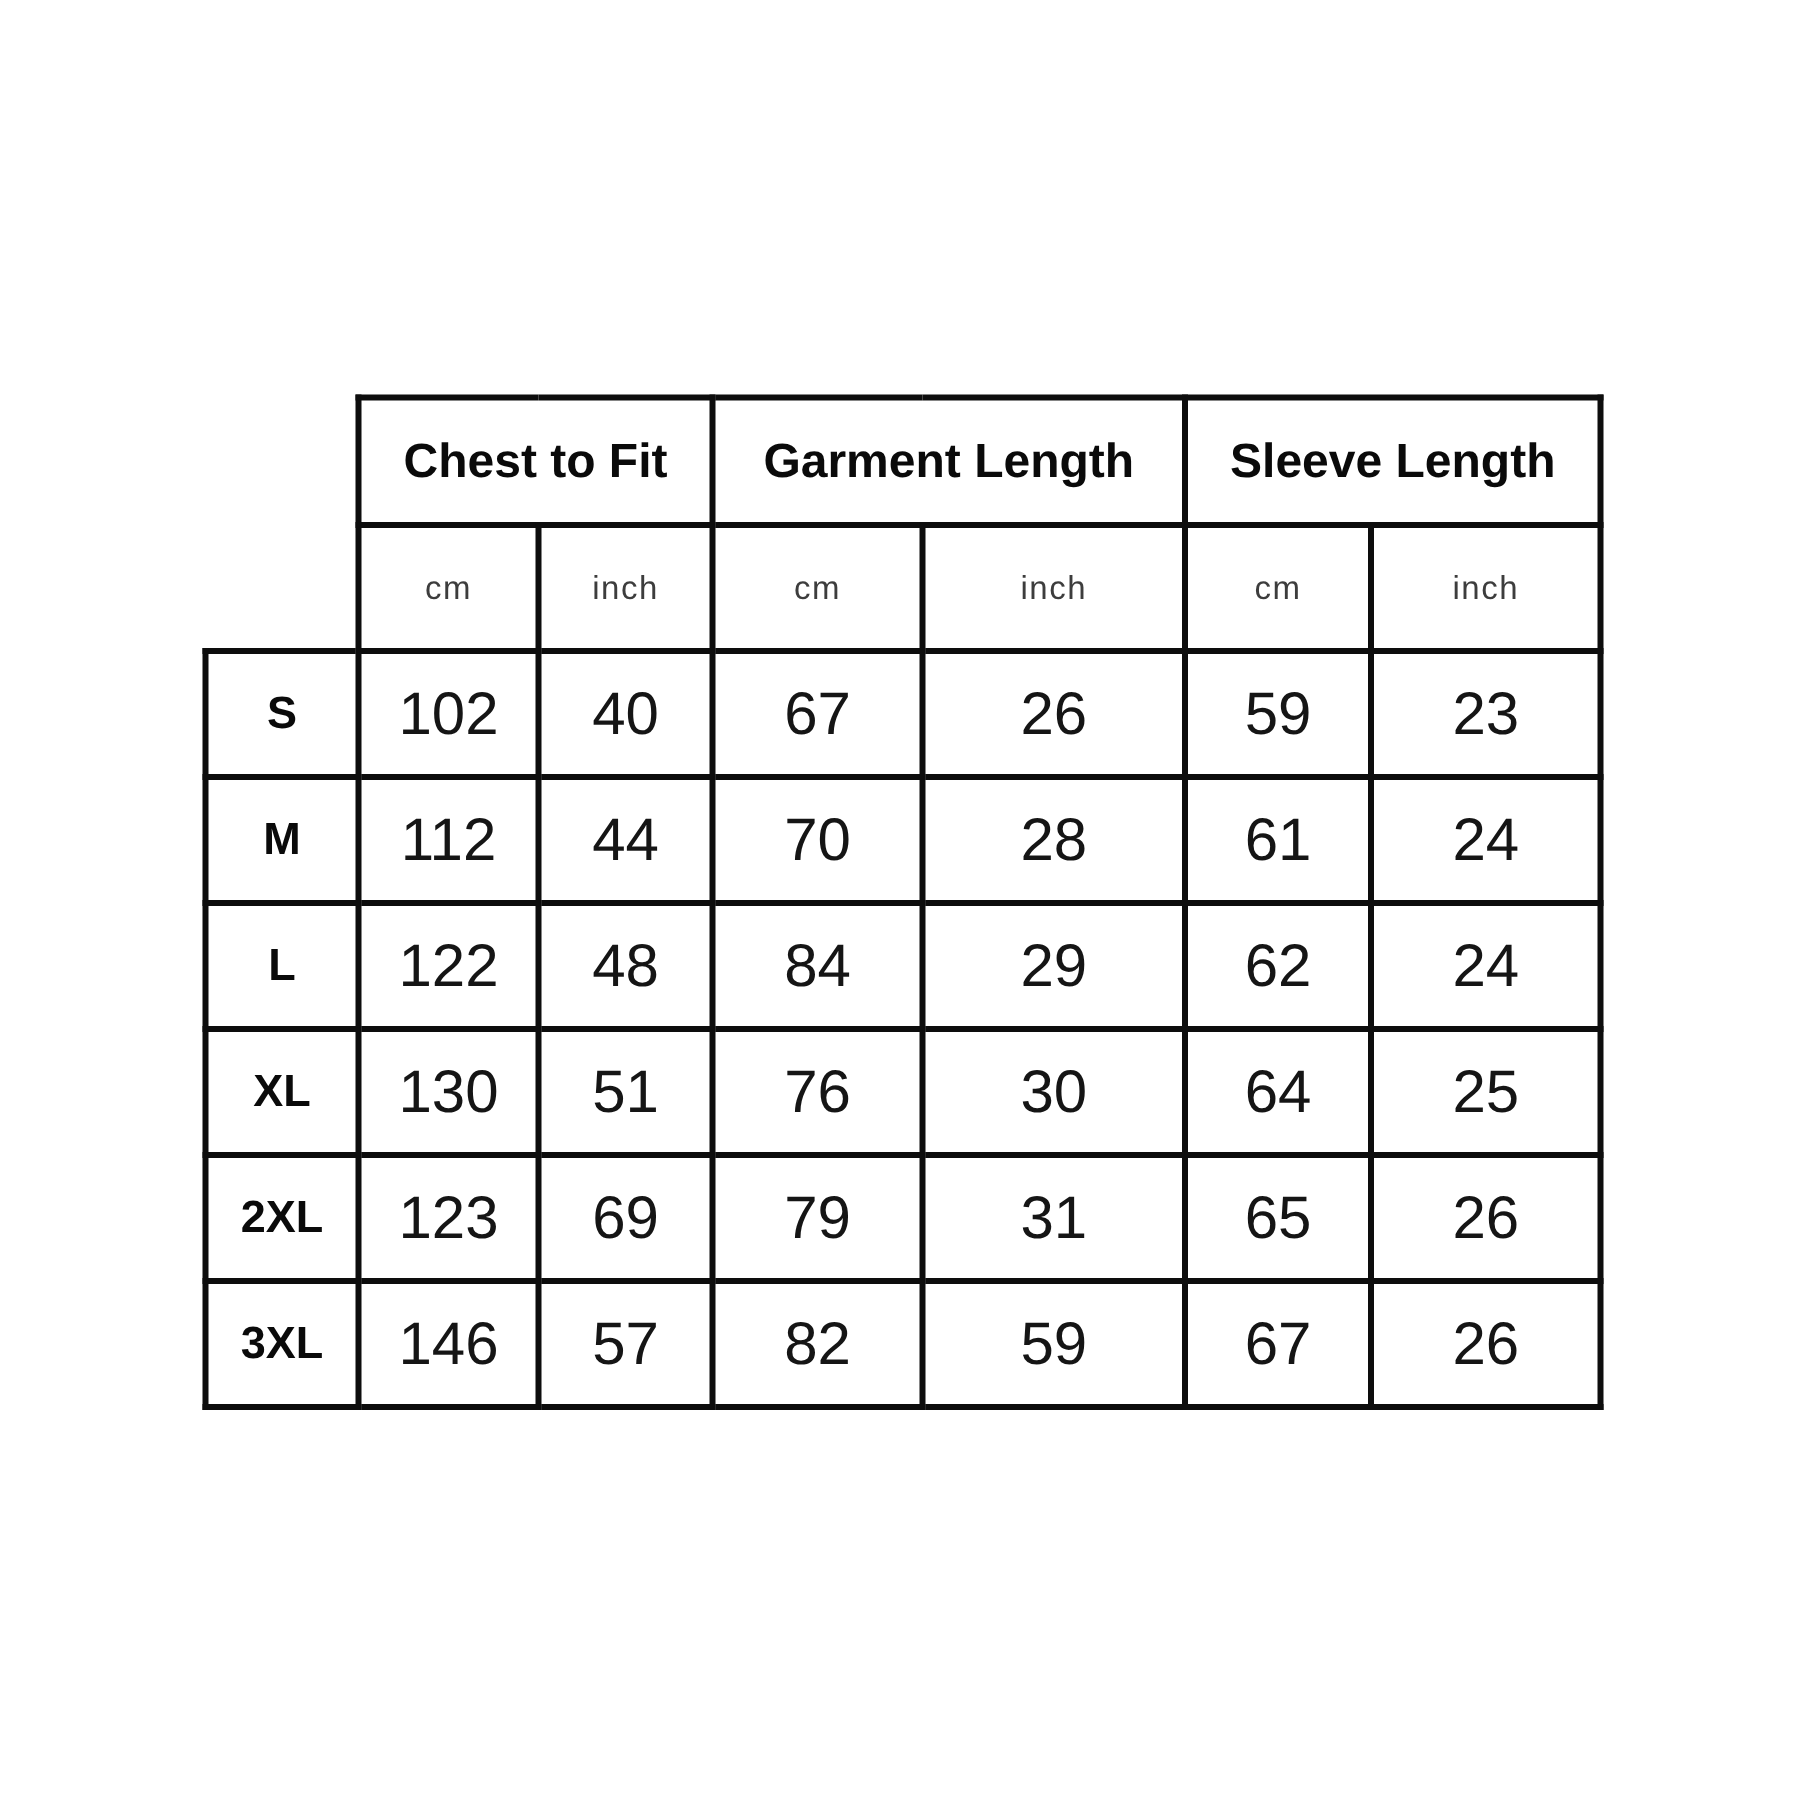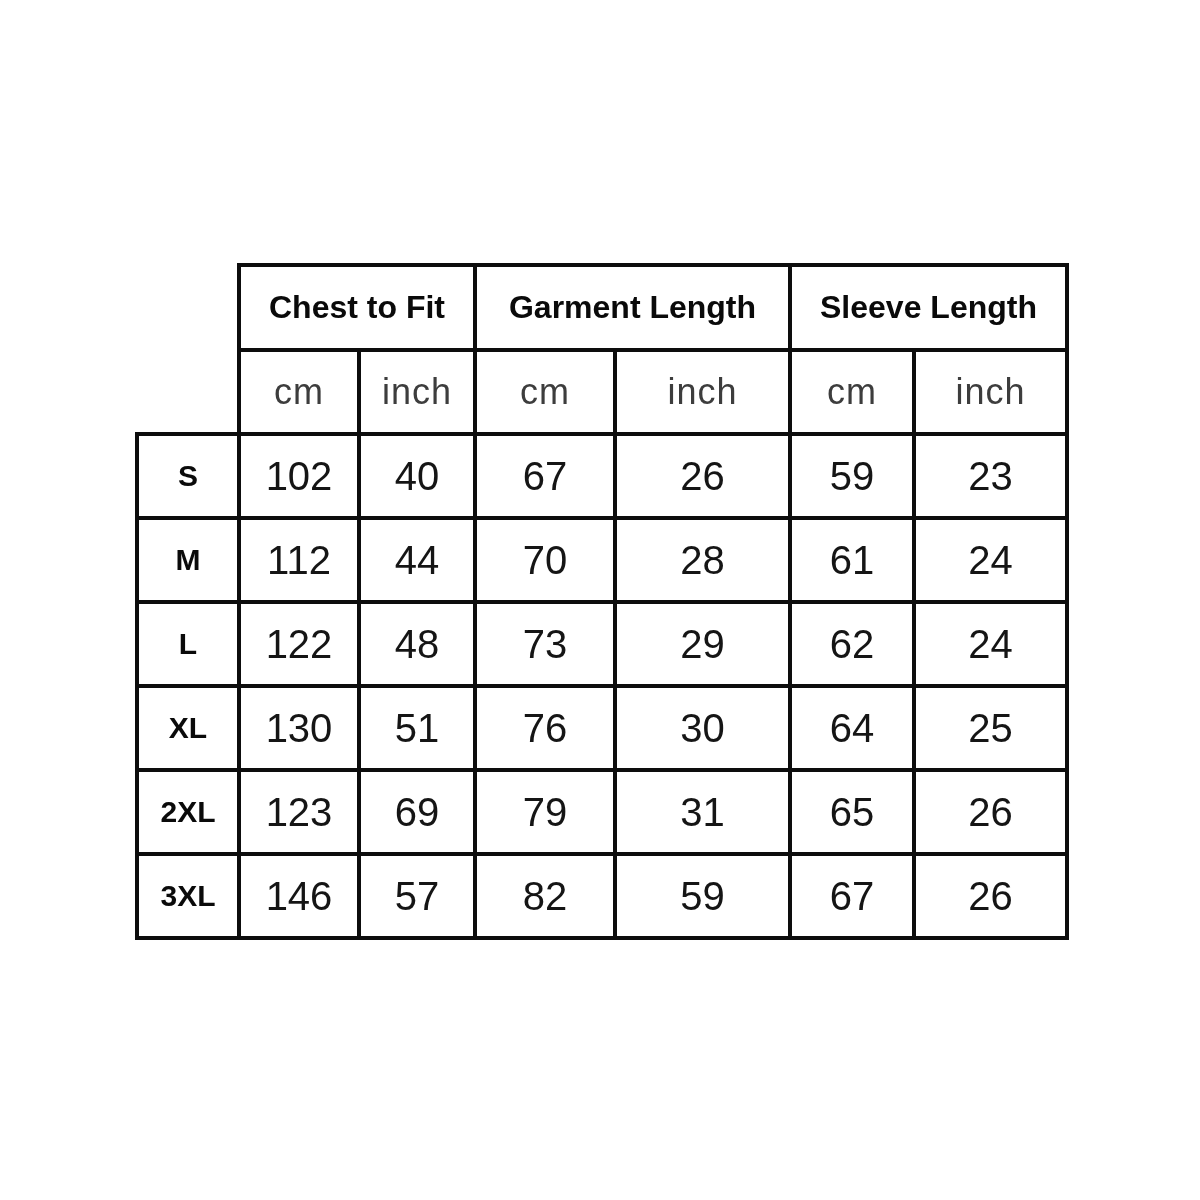--- a/index.html
+++ b/index.html
@@ -40,21 +40,21 @@
   tr.data-row  { height: 84px; }
 
   tr.group-row th {
     font-size: 32px;
     font-weight: 700;
     color: #0a0a0a;
     letter-spacing: 0px;
     text-align: center;
   }
   tr.unit-row th {
-    font-size: 36px;
+    font-size: 22px;
     font-weight: 400;
     color: #3d3d3d;
     letter-spacing: 1px;
   }
   tr.data-row th.size {
     font-size: 30px;
     font-weight: 700;
     color: #0a0a0a;
   }
   tr.data-row td.value {
@@ -110,21 +110,21 @@
     <td class="value">70</td>
     <td class="value">28</td>
     <td class="value">61</td>
     <td class="value">24</td>
   </tr>
 
   <tr class="data-row">
     <th class="size">L</th>
     <td class="value">122</td>
     <td class="value">48</td>
-    <td class="value">73</td>
+    <td class="value">84</td>
     <td class="value">29</td>
     <td class="value">62</td>
     <td class="value">24</td>
   </tr>
 
   <tr class="data-row">
     <th class="size">XL</th>
     <td class="value">130</td>
     <td class="value">51</td>
     <td class="value">76</td>

